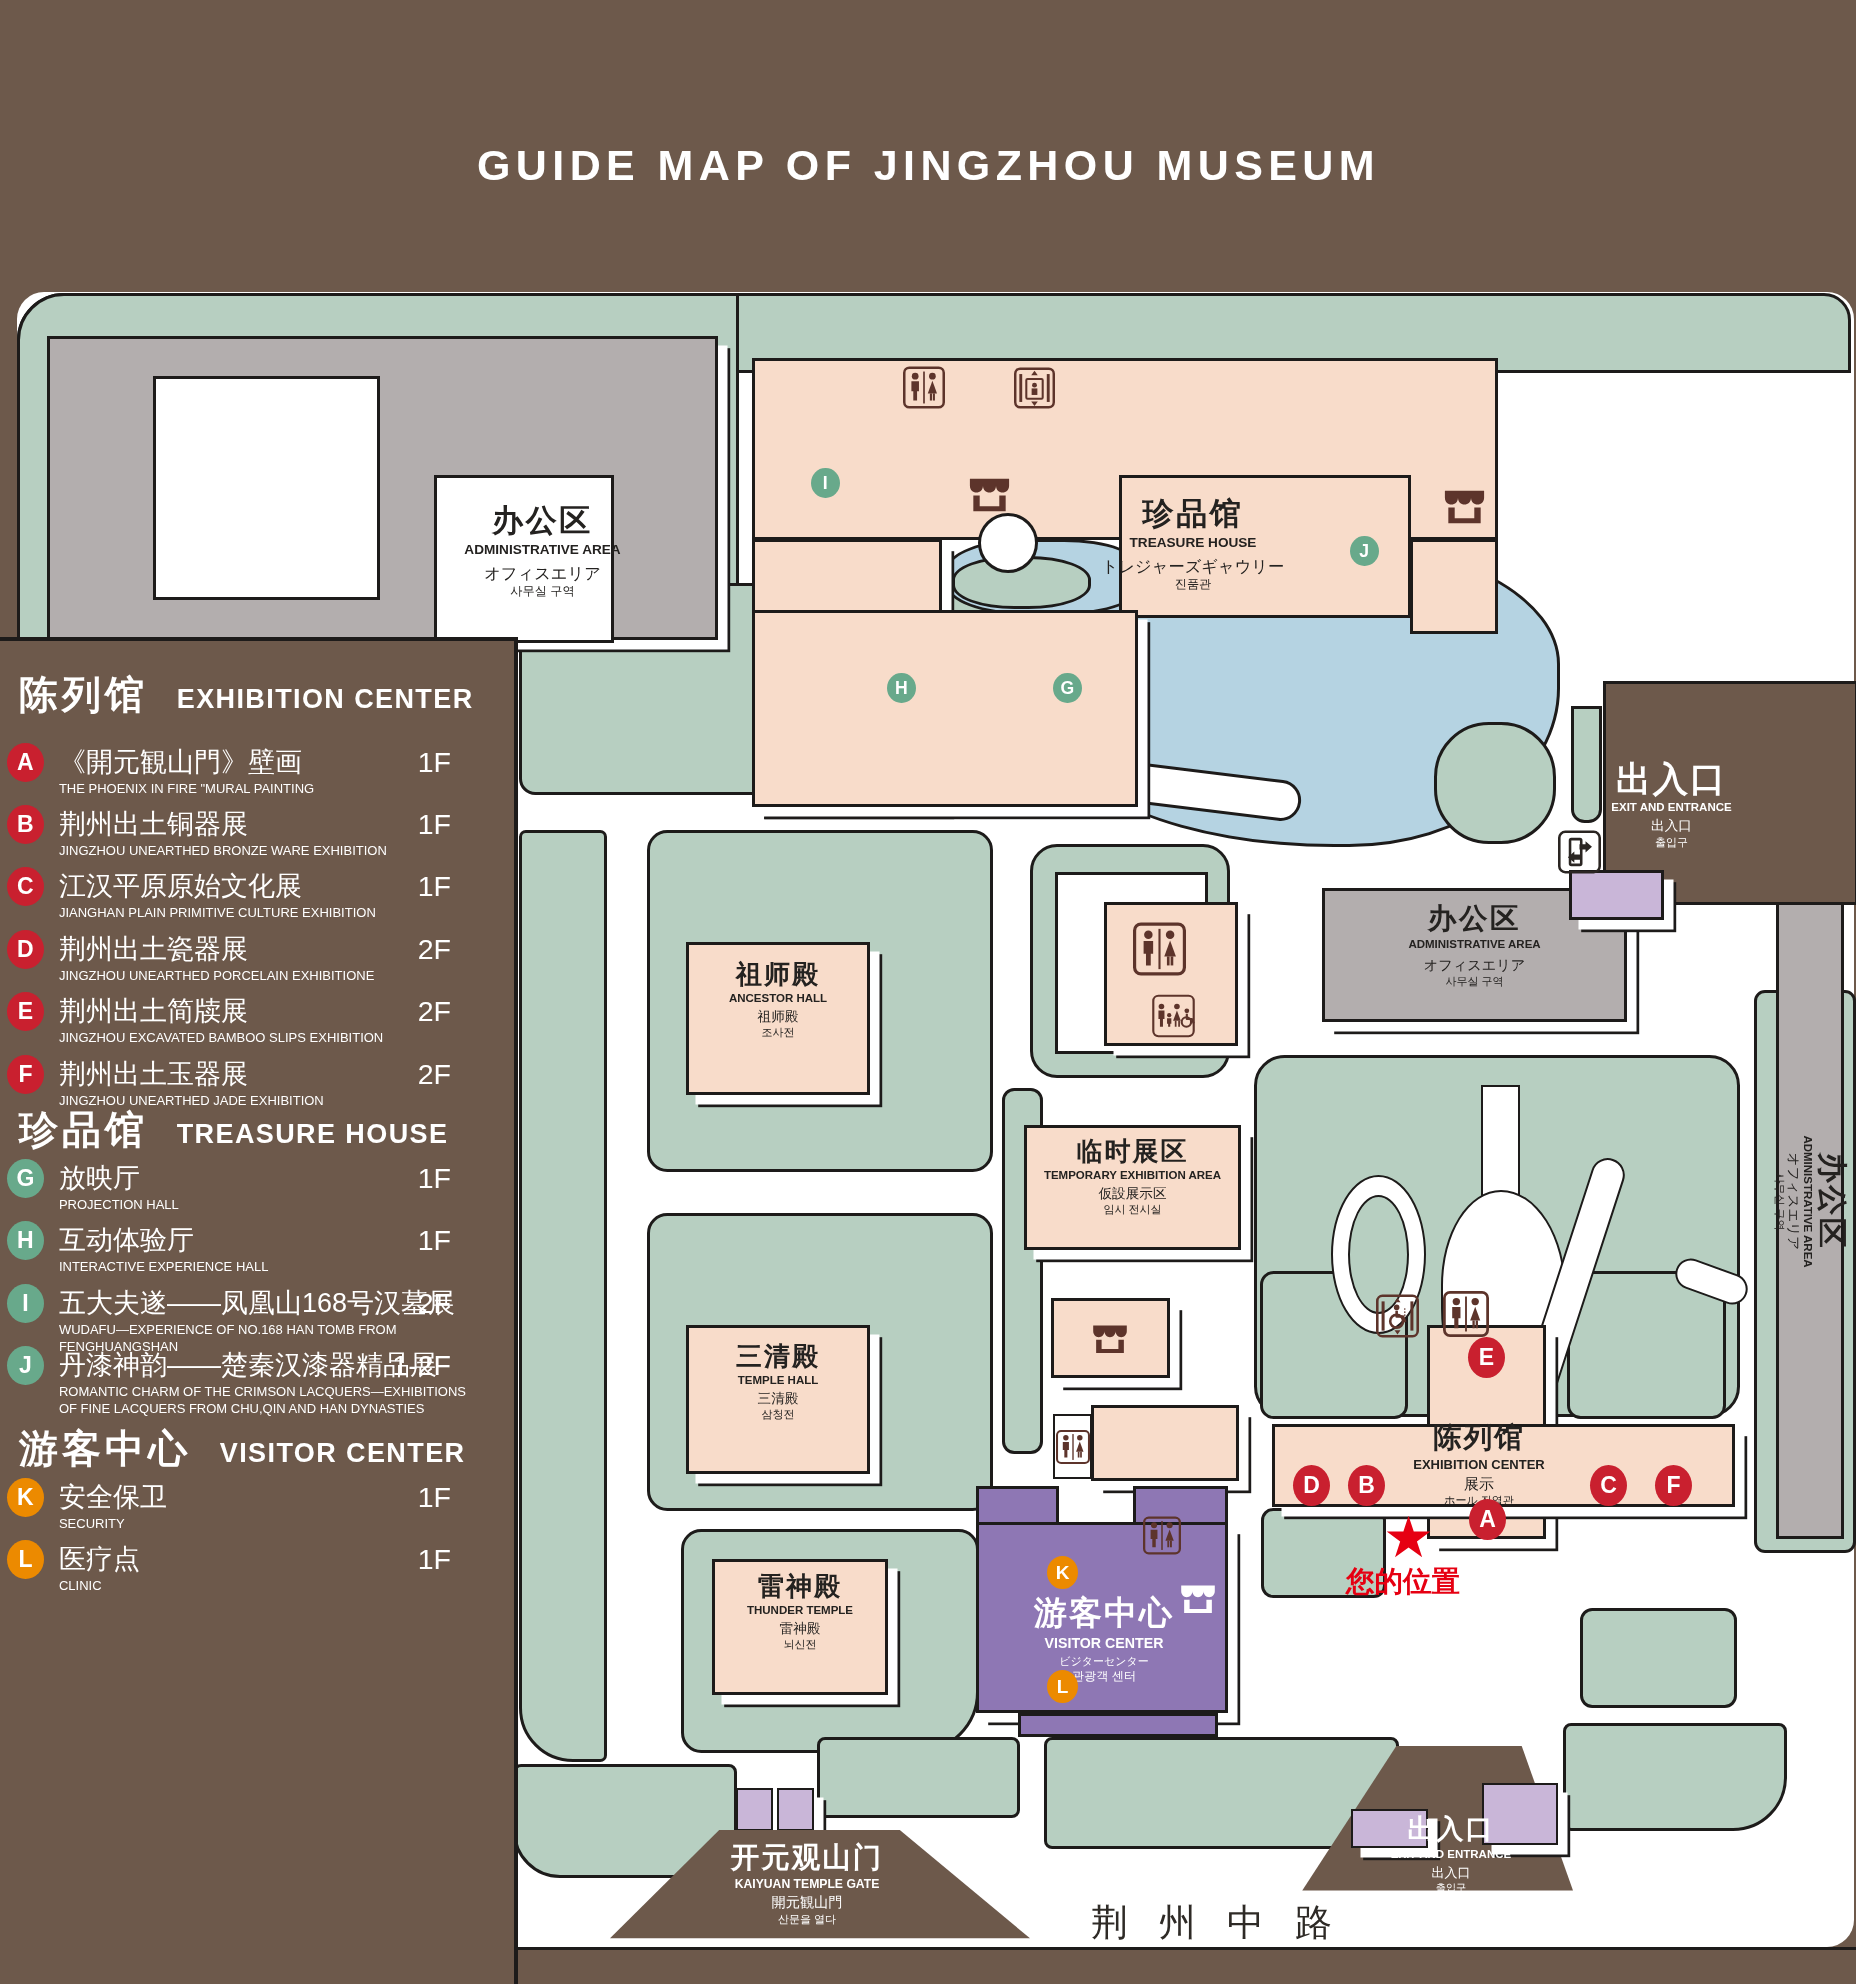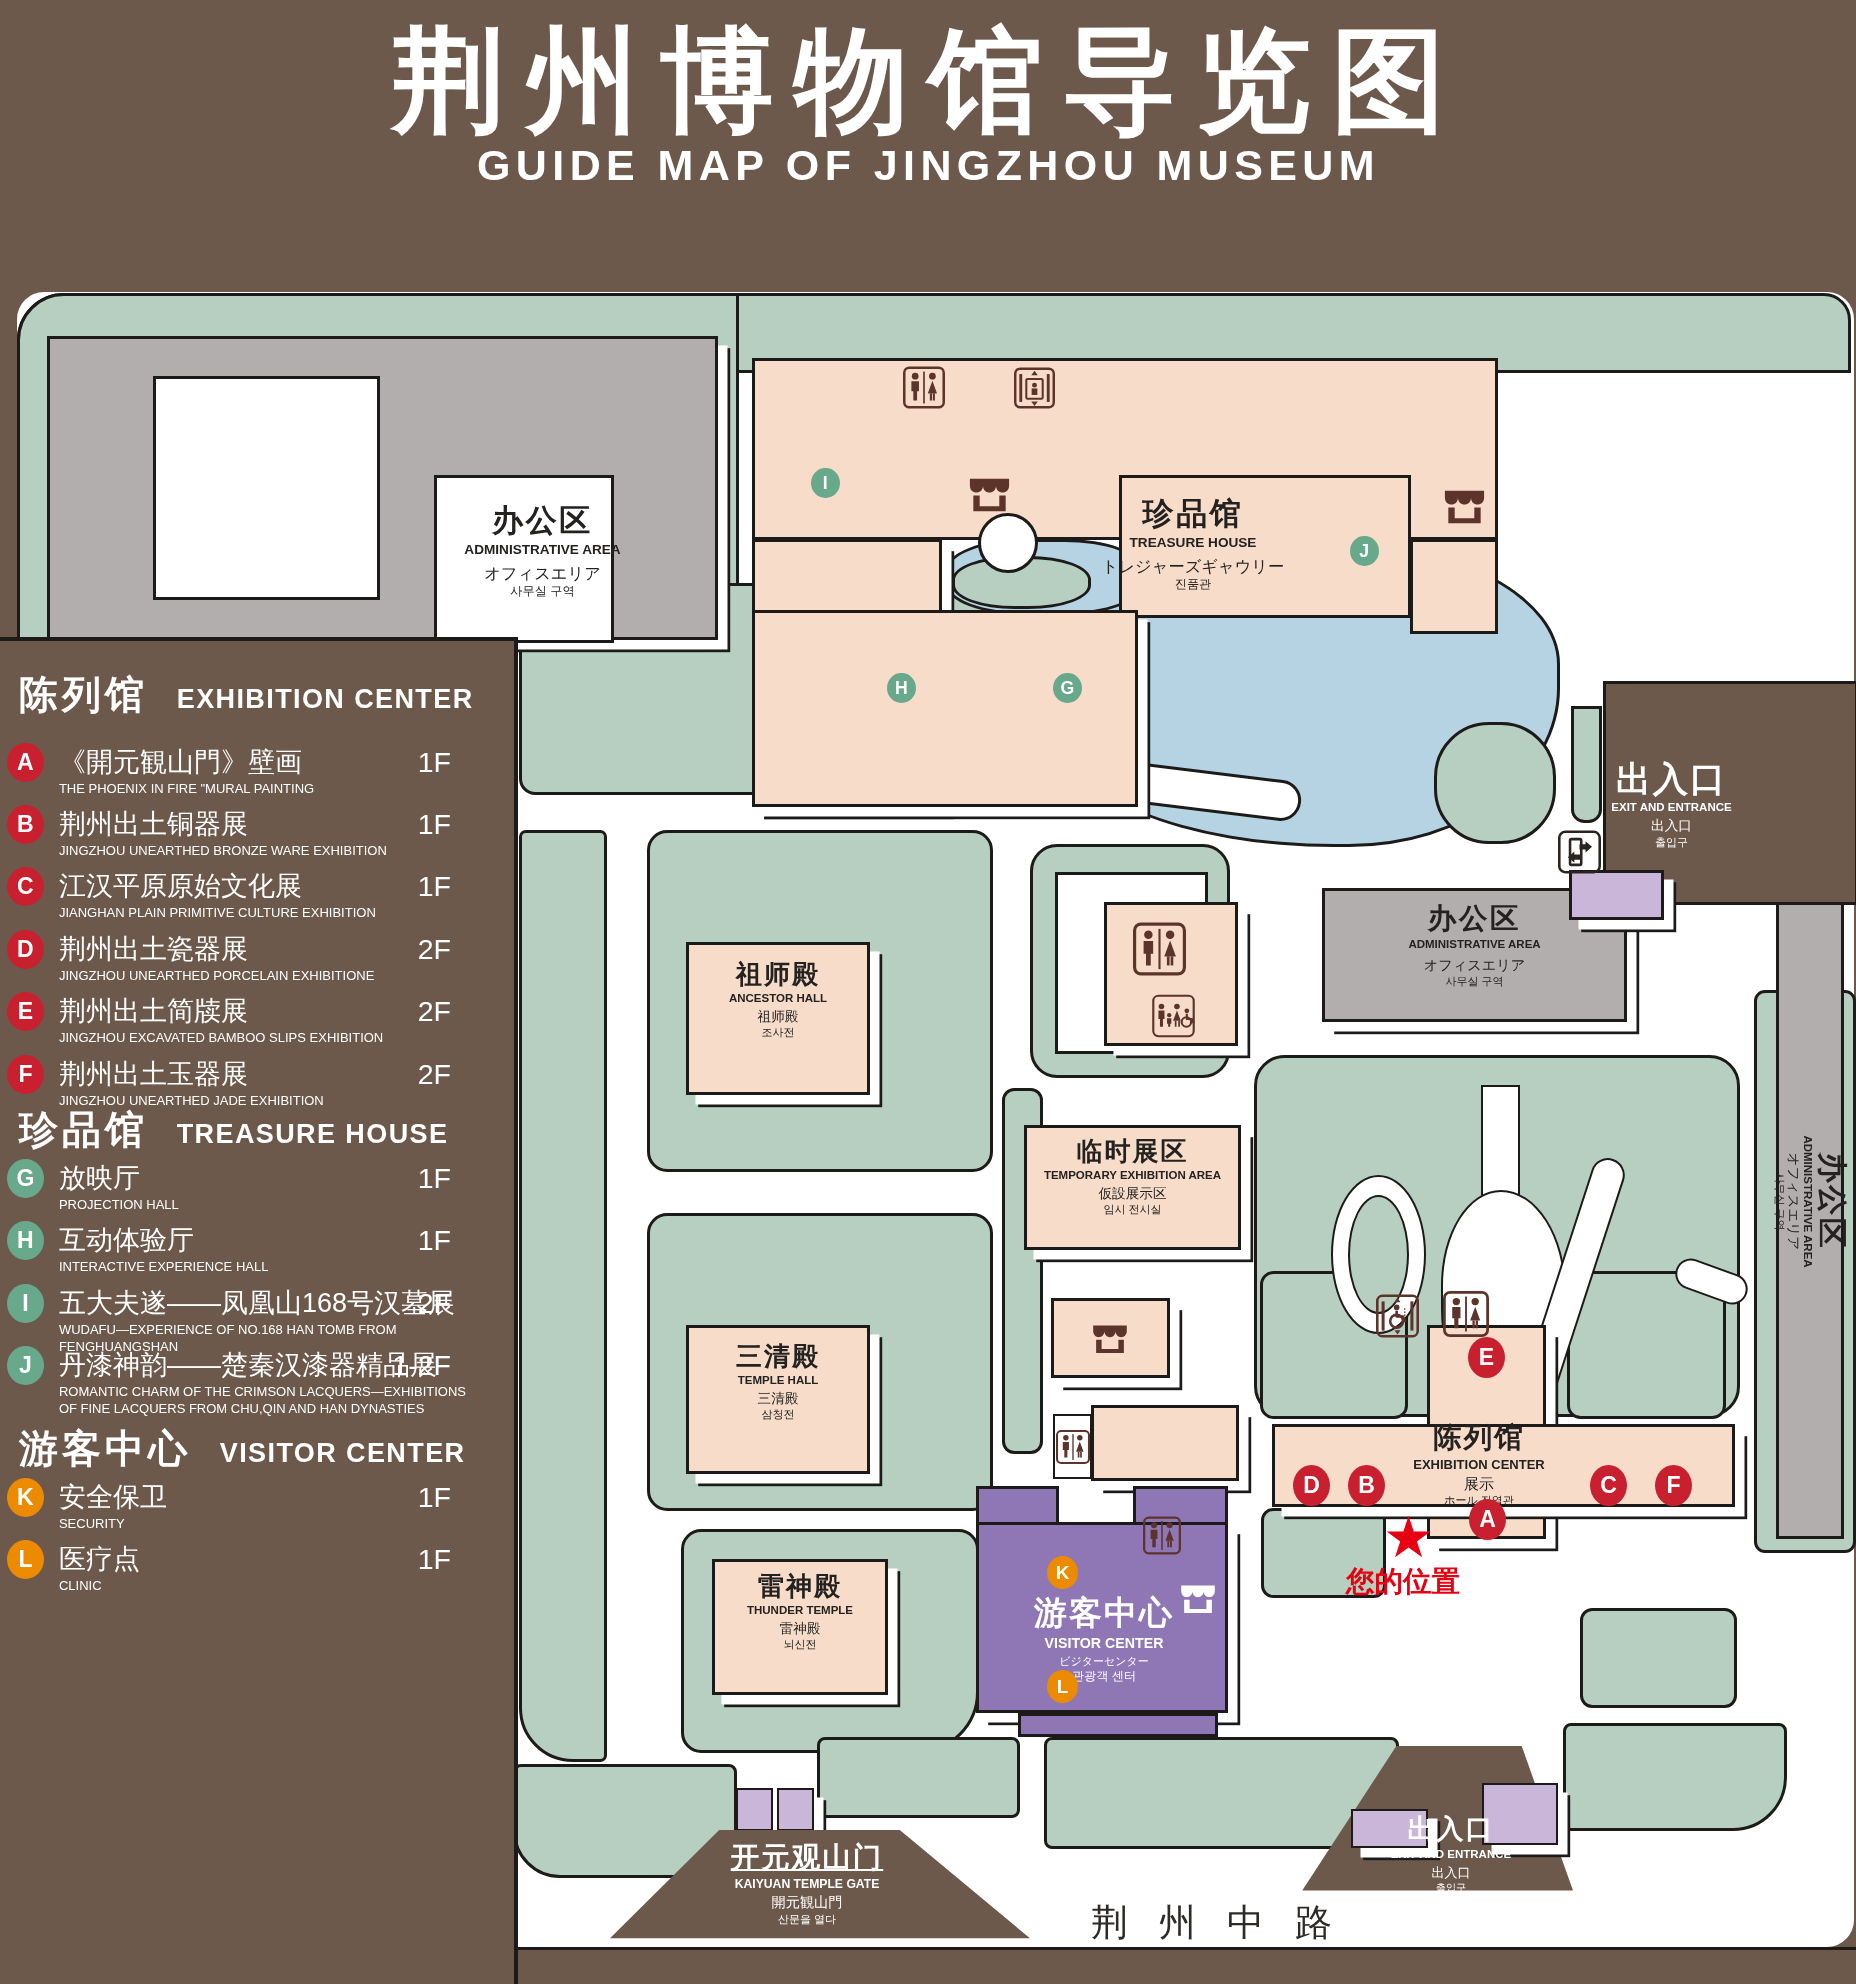--- a/index.html
+++ b/index.html
@@ -64,21 +64,20 @@
   .loc-text{position:absolute;color:#e60012;font-weight:900;text-align:left;z-index:65;}
   .vstrip{position:absolute;left:1632px;top:1161px;width:353px;height:81px;z-index:30;
           transform:rotate(90deg);text-align:center;color:#242220;}
   .vstrip span{display:block;line-height:1.15;}
 </style>
 </head>
 <body>
 
 <div class="stage">
 
-  <div class="title-cn">荆州博物馆导览图</div>
   <div class="title-en">GUIDE MAP OF JINGZHOU MUSEUM</div>
 
   <div class="abs" style="left:0;top:0;width:1857px;height:1985px;">
 
     <div class="s white noborder" style="left:17px;top:292px;width:1837px;height:1655px;border-radius:27px;"></div>
 
     <div class="s green" style="left:17px;top:293px;width:1834px;height:80px;border-radius:47px 27px 0 0;"></div>
     <div class="s green" style="left:17px;top:293px;width:722px;height:355px;border-radius:47px 0 0 0;"></div>
     <div class="s green" style="left:519px;top:583px;width:475px;height:212px;border-radius:16.3px;"></div>
     <div class="s green" style="left:519px;top:830px;width:88px;height:932px;border-radius:6.8px 6.8px 6.8px 54px;"></div>
@@ -351,21 +350,21 @@
       <span class="l1" style="font-size:33px;">游客中心</span>
       <span class="l2" style="font-size:14.2px;">VISITOR CENTER</span>
       <span class="l3" style="font-size:11px;">ビジターセンター</span>
       <span class="l4" style="font-size:12.2px;">관광객 센터</span>
     </div>
 
     <div class="s lilac sh" style="left:736px;top:1788px;width:37px;height:43px;border-width:2.7px;"></div>
     <div class="s lilac sh" style="left:777px;top:1788px;width:37px;height:43px;border-width:2.7px;"></div>
     <div class="abs" style="left:610px;top:1830px;width:420px;height:114px;background:#6d594b;clip-path:polygon(26% 0,69% 0,100% 95%,0 95%);z-index:22;"></div>
     <div class="lbl w small" style="left:651px;top:1841px;width:312px;z-index:23;">
-      <span class="l1" style="font-size:28.5px;text-decoration:underline;">开元观山门</span>
+      <span class="l1" style="font-size:28.5px;">开元观山门</span>
       <span class="l2" style="font-size:12.2px;">KAIYUAN TEMPLE GATE</span>
       <span class="l3" style="font-size:14.2px;">開元観山門</span>
       <span class="l4" style="font-size:11px;">산문을 열다</span>
     </div>
 
     <div class="abs" style="left:1288px;top:1746px;width:285px;height:146px;background:#6d594b;clip-path:polygon(38% 0,82% 0,100% 99%,5% 99%);z-index:22;"></div>
     <div class="s lilac sh" style="left:1351px;top:1809px;width:77px;height:39px;border-width:2.7px;z-index:23;"></div>
     <div class="s lilac sh" style="left:1482px;top:1783px;width:76px;height:62px;border-width:2.7px;z-index:23;"></div>
     <div class="lbl w small" style="left:1363px;top:1814px;width:176px;z-index:24;">
       <span class="l1" style="font-size:27px;">出入口</span>

